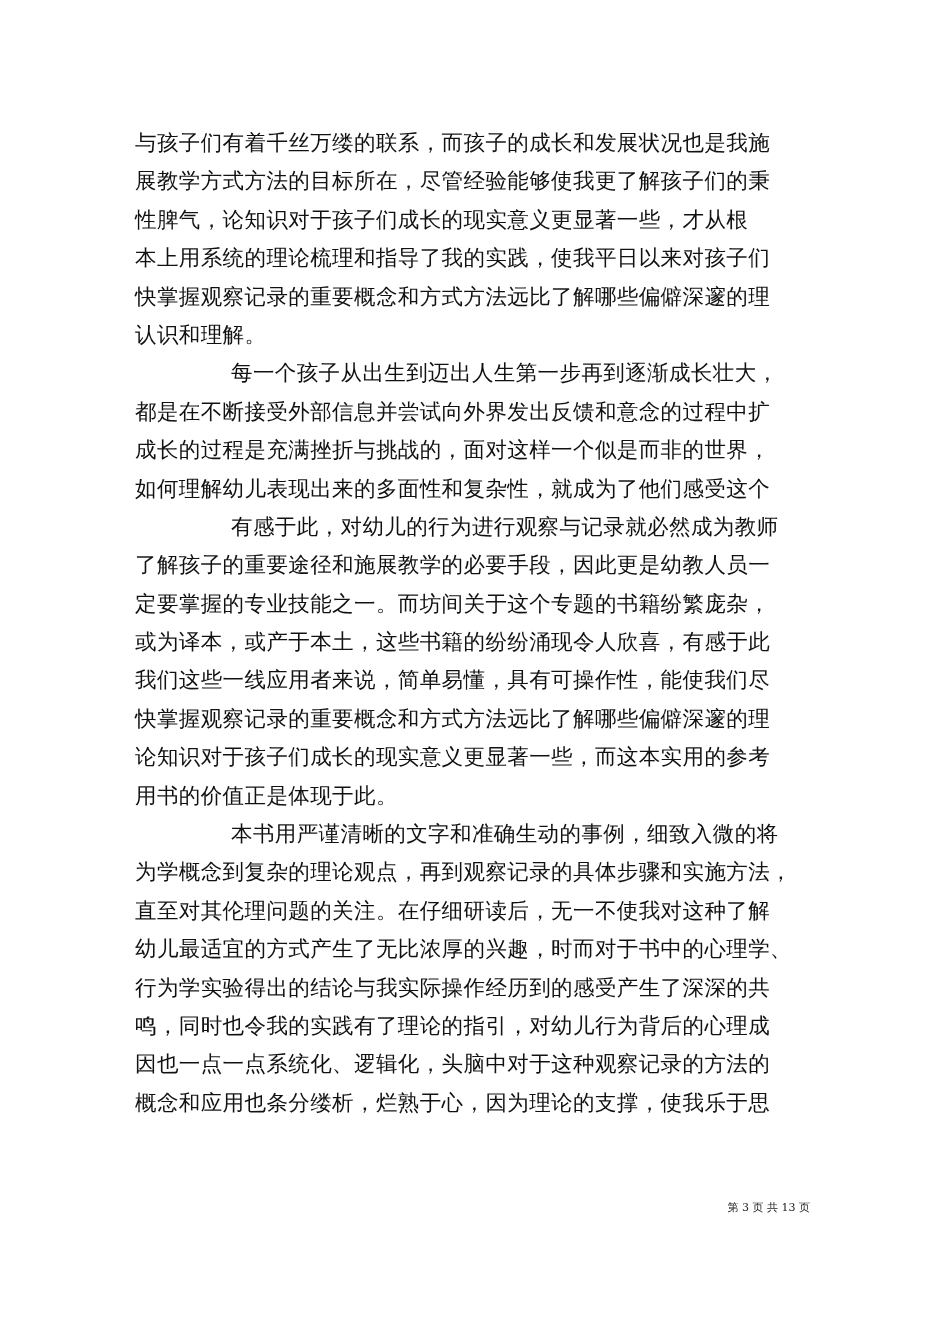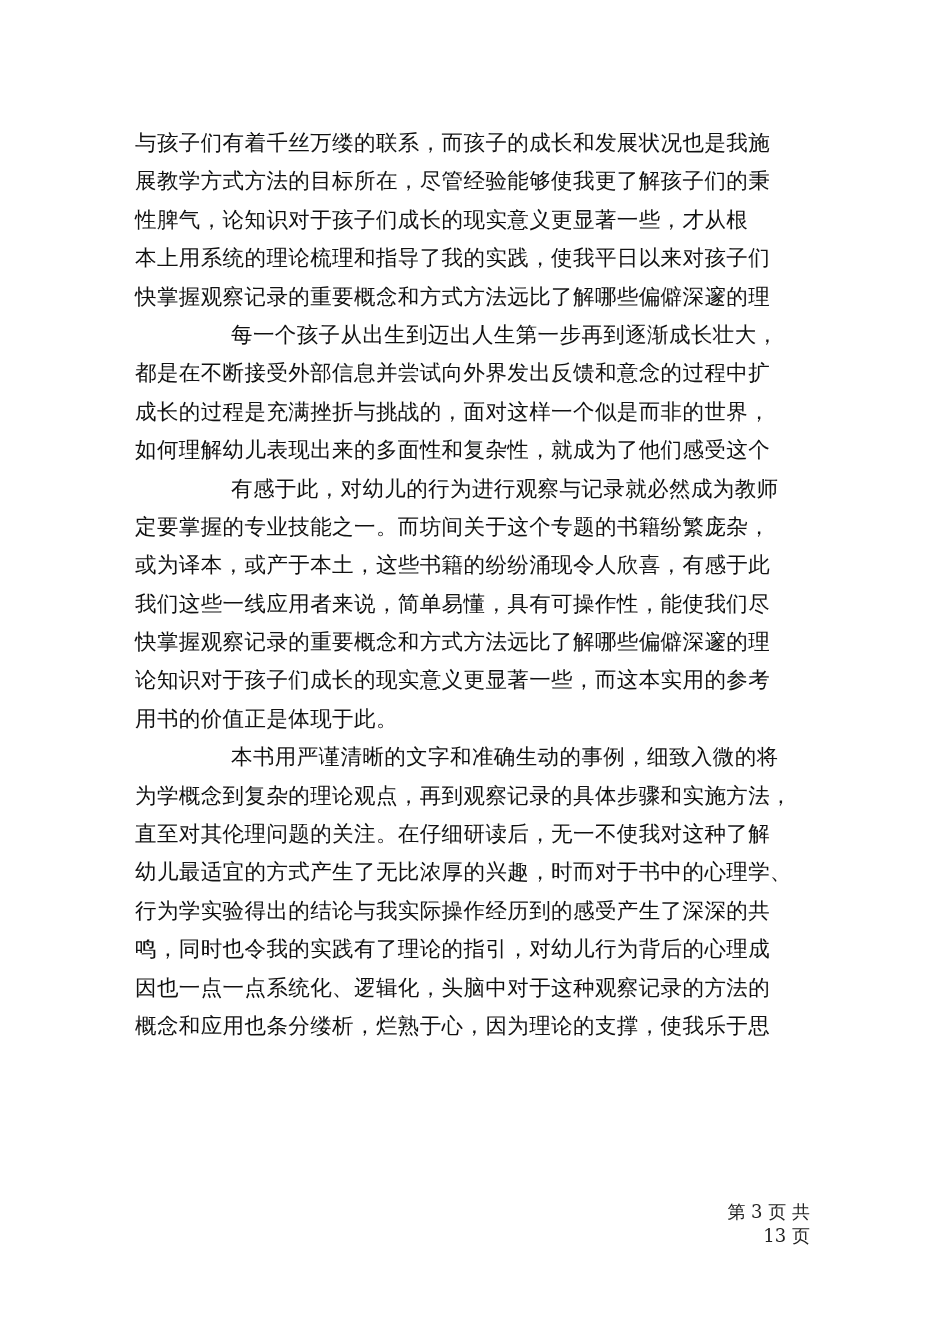--- a/index.html
+++ b/index.html
@@ -4,42 +4,44 @@
 <style>
   html, body { margin:0; padding:0; background:#ffffff; }
   body { width:950px; height:1344px; position:relative; overflow:hidden;
          font-family:"DejaVu Serif","Liberation Serif",serif; color:#111; }
   .page { position:absolute; left:0; top:0; width:950px; height:1344px; background:#fff; }
   .content { position:absolute; left:135px; top:124px; width:662px; }
   .line { height:38.4px; line-height:38.4px; font-size:21.5px; white-space:nowrap;
           letter-spacing:0.4px; }
   .indent { padding-left:96px; }
   .footer { position:absolute; left:700px; top:1200px; width:110px; text-align:right;
-            font-size:18px; color:#222; }
+            font-size:11px; color:#222; }
 </style>
 </head>
 <body>
 
 <div class="page">
   <div class="content">
     <div>
       <div class="line">与孩子们有着千丝万缕的联系，而孩子的成长和发展状况也是我施</div>
       <div class="line">展教学方式方法的目标所在，尽管经验能够使我更了解孩子们的秉</div>
       <div class="line">性脾气，论知识对于孩子们成长的现实意义更显著一些，才从根</div>
       <div class="line">本上用系统的理论梳理和指导了我的实践，使我平日以来对孩子们</div>
       <div class="line">快掌握观察记录的重要概念和方式方法远比了解哪些偏僻深邃的理</div>
+      <div class="line">认识和理解。</div>
     </div>
     <div>
       <div class="line indent">每一个孩子从出生到迈出人生第一步再到逐渐成长壮大，</div>
       <div class="line">都是在不断接受外部信息并尝试向外界发出反馈和意念的过程中扩</div>
       <div class="line">成长的过程是充满挫折与挑战的，面对这样一个似是而非的世界，</div>
       <div class="line">如何理解幼儿表现出来的多面性和复杂性，就成为了他们感受这个</div>
     </div>
     <div>
       <div class="line indent">有感于此，对幼儿的行为进行观察与记录就必然成为教师</div>
+      <div class="line">了解孩子的重要途径和施展教学的必要手段，因此更是幼教人员一</div>
       <div class="line">定要掌握的专业技能之一。而坊间关于这个专题的书籍纷繁庞杂，</div>
       <div class="line">或为译本，或产于本土，这些书籍的纷纷涌现令人欣喜，有感于此</div>
       <div class="line">我们这些一线应用者来说，简单易懂，具有可操作性，能使我们尽</div>
       <div class="line">快掌握观察记录的重要概念和方式方法远比了解哪些偏僻深邃的理</div>
       <div class="line">论知识对于孩子们成长的现实意义更显著一些，而这本实用的参考</div>
       <div class="line">用书的价值正是体现于此。</div>
     </div>
     <div>
       <div class="line indent">本书用严谨清晰的文字和准确生动的事例，细致入微的将</div>
       <div class="line">为学概念到复杂的理论观点，再到观察记录的具体步骤和实施方法，</div>

